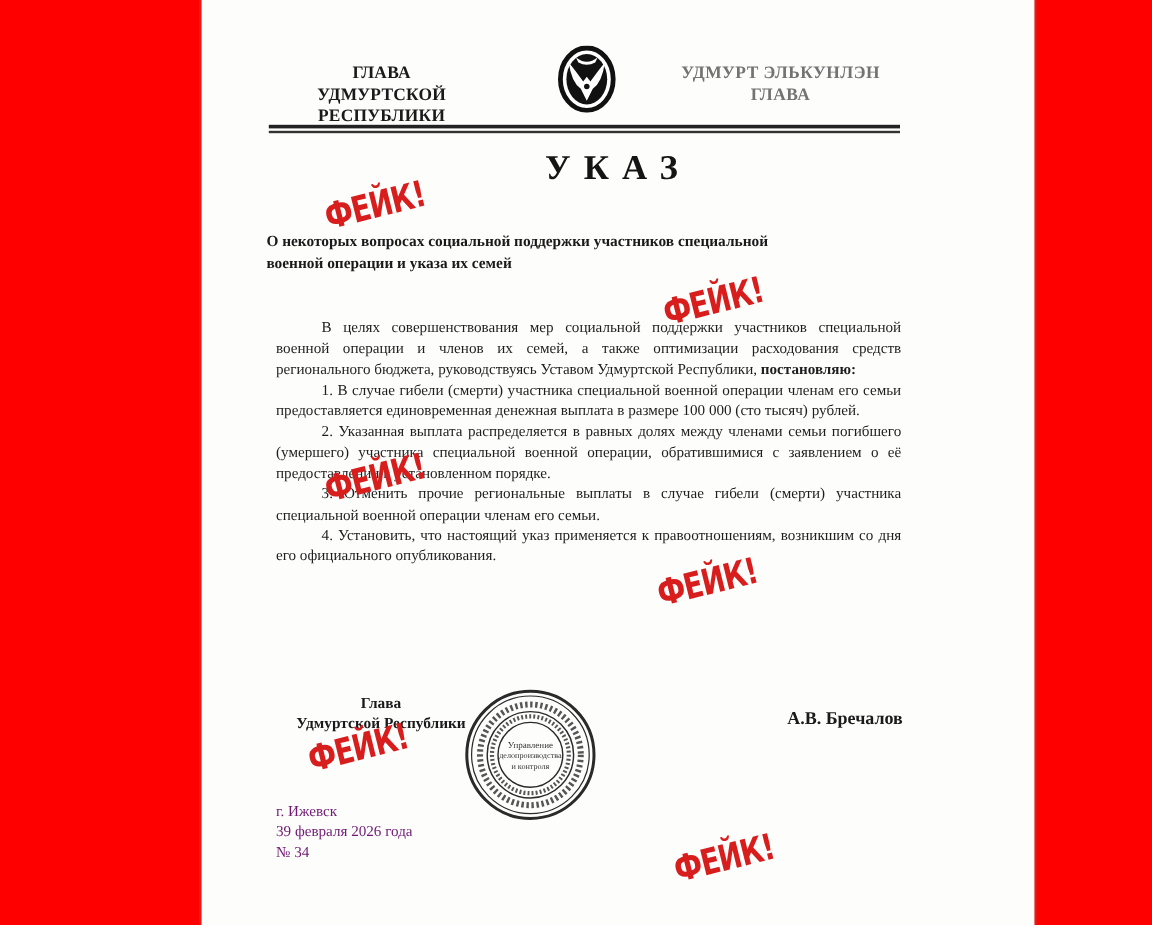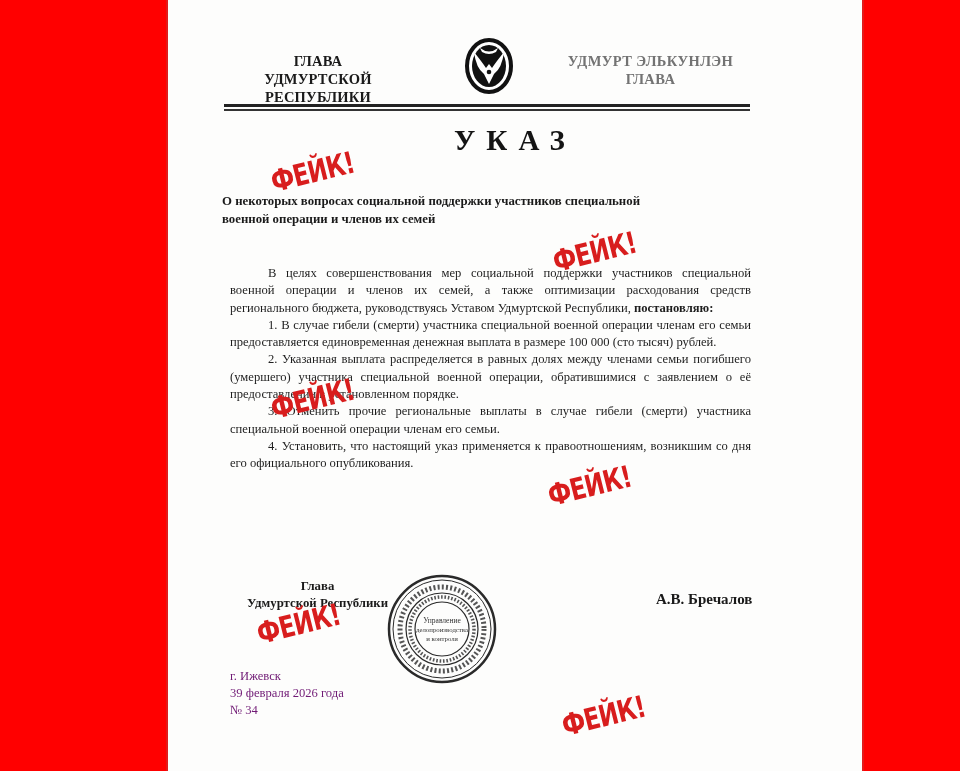--- a/index.html
+++ b/index.html
@@ -45,21 +45,21 @@
     <div>ГЛАВА</div>
   </div>
 
   <div class="rule1"></div>
   <div class="rule2"></div>
 
   <div class="title">УКАЗ</div>
 
   <div class="subject">
     <div>О некоторых вопросах социальной поддержки участников специальной</div>
-    <div>военной операции и членов их семей</div>
+    <div>военной операции и указа их семей</div>
   </div>
 
   <div class="body">
     <p><span>В целях совершенствования мер социальной поддержки участников специальной военной операции и членов их семей, а также оптимизации расходования средств регионального бюджета, руководствуясь Уставом Удмуртской Республики,</span> <b>постановляю:</b></p>
     <p>1. В случае гибели (смерти) участника специальной военной операции членам его семьи предоставляется единовременная денежная выплата в размере 100 000 (сто тысяч) рублей.</p>
     <p>2. Указанная выплата распределяется в равных долях между членами семьи погибшего (умершего) участника специальной военной операции, обратившимися с заявлением о её предоставлении в установленном порядке.</p>
     <p>3. Отменить прочие региональные выплаты в случае гибели (смерти) участника специальной военной операции членам его семьи.</p>
     <p>4. Установить, что настоящий указ применяется к правоотношениям, возникшим со дня его официального опубликования.</p>
   </div>
 

